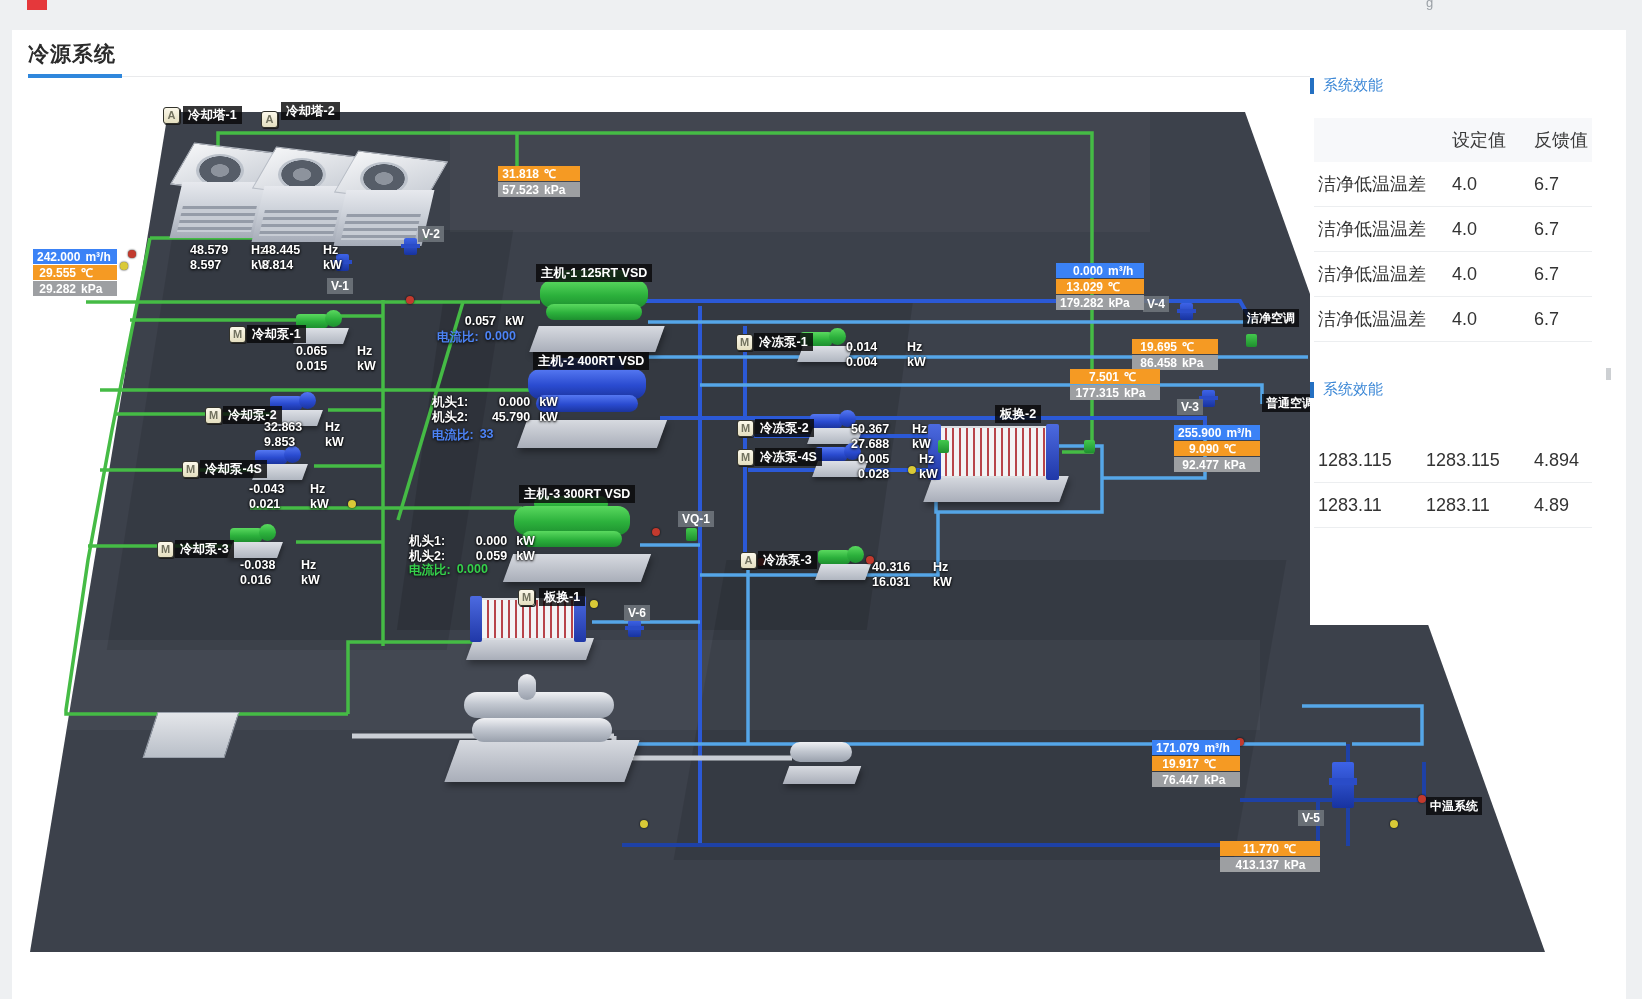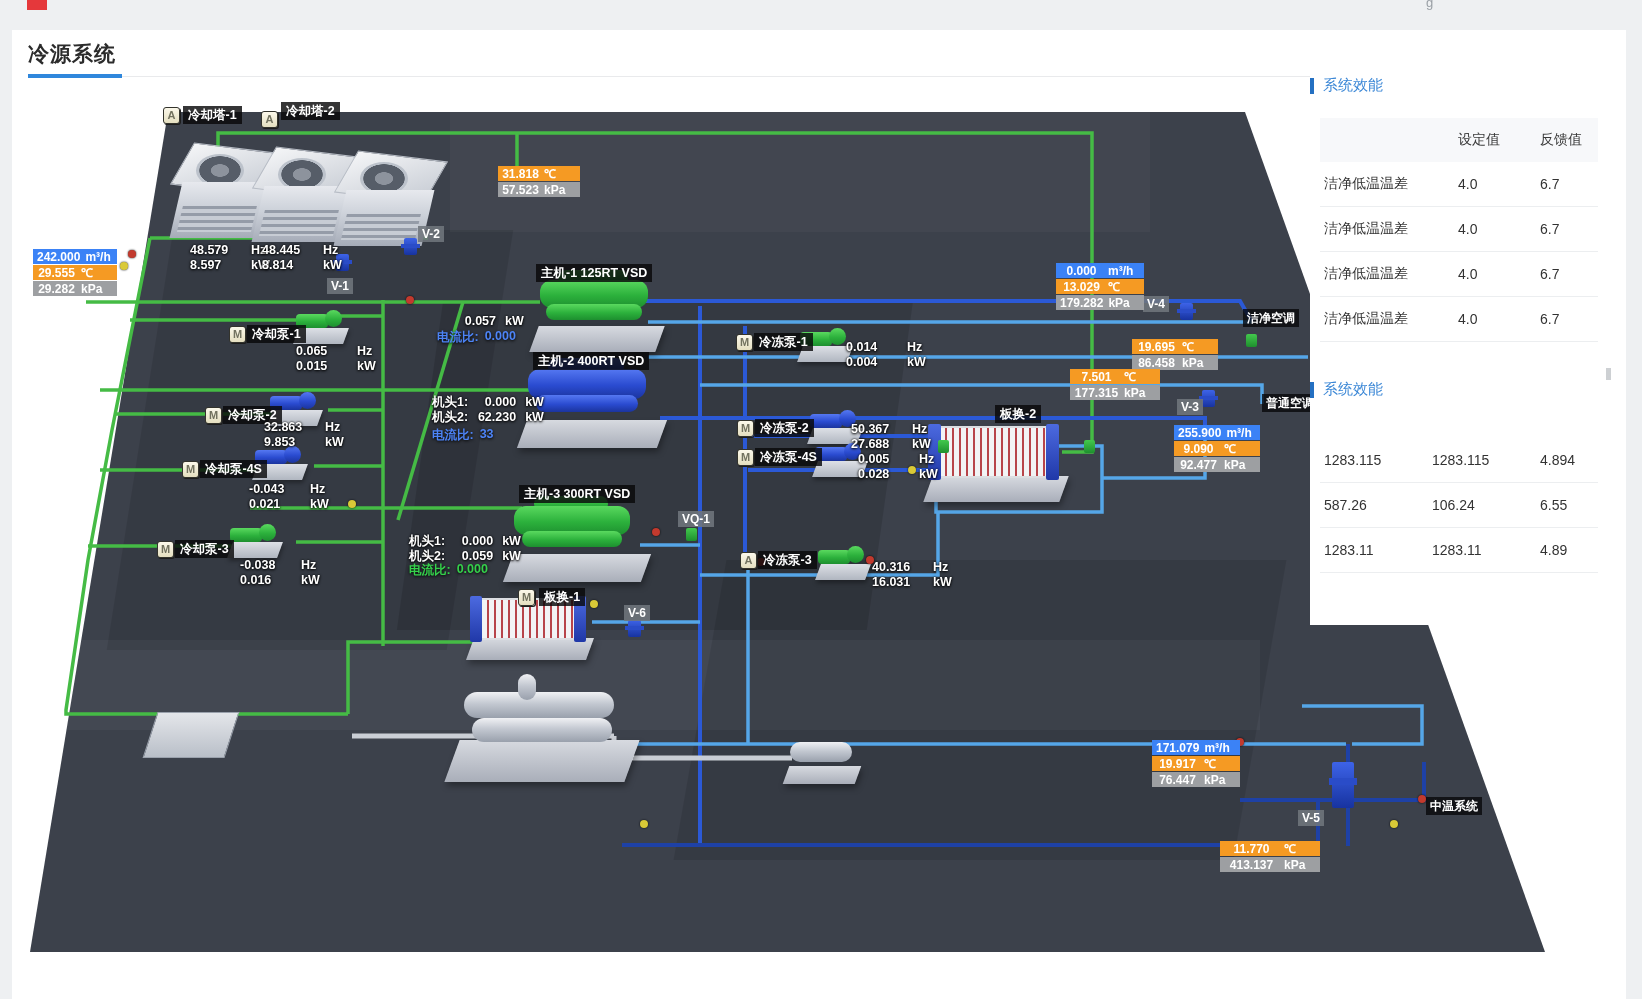--- a/index.html
+++ b/index.html
@@ -48,37 +48,37 @@
   .dot{z-index:4;width:8px;height:8px;border-radius:50%}
   .dot.y{background:#d9c937;box-shadow:0 0 2px #000}
   .dot.r{background:#c23a2e;box-shadow:0 0 2px #000}
   
   .badge{z-index:6;width:17px;height:17px;background:linear-gradient(#fbf8ea,#e5dfc0);border:1px solid #33332c;border-radius:3px;color:#72725f;font-weight:bold;font-size:11px;text-align:center;line-height:14px;box-shadow:1px 1px 0 #1d1d1d}
   .nchip{z-index:6;height:18px;line-height:18px;padding:0 5px;background:rgba(8,8,10,.82);color:#fff;font-size:12.5px;font-weight:bold;white-space:nowrap}
   .vchip{z-index:6;height:16px;line-height:16px;padding:0 4px;background:rgba(112,117,124,.88);color:#fff;font-size:12px;font-weight:bold;white-space:nowrap}
   .dest{z-index:6;height:18px;line-height:18px;padding:0 4px;background:rgba(8,8,10,.8);color:#fff;font-size:12px;font-weight:bold;white-space:nowrap}
   .dgroup{z-index:6;display:flex;flex-direction:column}
   .dchip{height:15px;display:flex;align-items:center;font-size:12px;font-weight:bold;color:#fff;padding:0 4px;margin-bottom:1px}
-  .dchip .dv{flex:1;text-align:center;padding-right:5px}
+  .dchip .dv{flex:1;text-align:right;padding-right:5px}
   .dchip .du{width:32px;text-align:left}
   .dchip.flow{background:#3b82f6}.dchip.temp{background:#f59a23}.dchip.pres{background:#9d9fa2}
   .lgroup{z-index:6}
   .dline{display:flex;color:#fff;font-size:12.5px;font-weight:bold;height:15px;line-height:15px;text-shadow:0 1px 3px #000,0 0 2px #000;white-space:nowrap}
   .dline .lv{width:52px;text-align:left}
   .dline .lv2{width:46px;text-align:right}
-  .dline .ll{margin-right:2px}
+  .dline .ll{margin-right:16px}
   .dline .lu{margin-left:9px}
   .ratio{z-index:6;display:flex;font-size:12.5px;font-weight:bold;text-shadow:0 1px 3px #000;white-space:nowrap}
   .ratio.blue{color:#4d84f7}.ratio.grn{color:#35d14b}
   .ratio span+span{margin-left:6px}
   
   .side-panel{left:1310px;top:40px;width:303px;height:585px;background:#fff;z-index:10}
   .sec-title{position:absolute;display:flex;align-items:center;font-size:15px;color:#3b87d6}
   .sec-title .bar{width:4px;height:16px;background:#2470c2;margin-right:9px}
-  .tbl{position:absolute;left:10px;width:278px;font-size:14px;color:#333}
+  .tbl{position:absolute;left:4px;width:278px;font-size:18px;color:#333}
   .thead{display:flex;background:#f7f8fa;height:44px;align-items:center;color:#3a3a3a;position:relative}
   .trow{display:flex;height:45px;align-items:center;border-bottom:1px solid #eceef0}
   .c1{width:138px;padding-left:4px}.c2{width:82px}.c3{width:58px}
   .e1{width:112px;padding-left:4px}.e2{width:108px}.e3{width:58px}
   .vdiv{position:absolute;top:13px;width:1px;height:18px;background:#dfe2e6}
   .scroll-dash{left:1606px;top:368px;width:5px;height:12px;background:#cdd0d3;z-index:11}
 </style>
 </head>
 <body>
 
@@ -371,21 +371,21 @@
 
 <div class="abs nchip" style="left:533px;top:352px">主机-2 400RT VSD</div>
 <div class="abs lgroup" style="left:432px;top:395px">
   <div class="dline">
       <span class="ll">机头1:</span>
       <span class="lv2">0.000</span>
       <span class="lu">kW</span>
     </div>
   <div class="dline">
       <span class="ll">机头2:</span>
-      <span class="lv2">62.230</span>
+      <span class="lv2">45.790</span>
       <span class="lu">kW</span>
     </div>
 </div>
 <div class="abs ratio blue" style="left:432px;top:427px">
   <span>电流比:</span>
     <span>33</span>
 </div>
 
 <div class="abs nchip" style="left:519px;top:485px">主机-3 300RT VSD</div>
 <div class="abs lgroup" style="left:409px;top:534px">
@@ -603,24 +603,19 @@
     <span class="bar"></span>
     <span>系统效能</span>
   </div>
   <div class="tbl" style="top:398px">
     <div class="trow">
       <span class="e1">1283.115</span>
       <span class="e2">1283.115</span>
       <span class="e3">4.894</span>
     </div>
     <div class="trow">
-      <span class="e1">587.26</span>
-      <span class="e2">106.24</span>
-      <span class="e3">6.55</span>
-    </div>
-    <div class="trow">
       <span class="e1">1283.11</span>
       <span class="e2">1283.11</span>
       <span class="e3">4.89</span>
     </div>
   </div>
 </div>
 <div class="abs scroll-dash"></div>
 
 </body></html>

